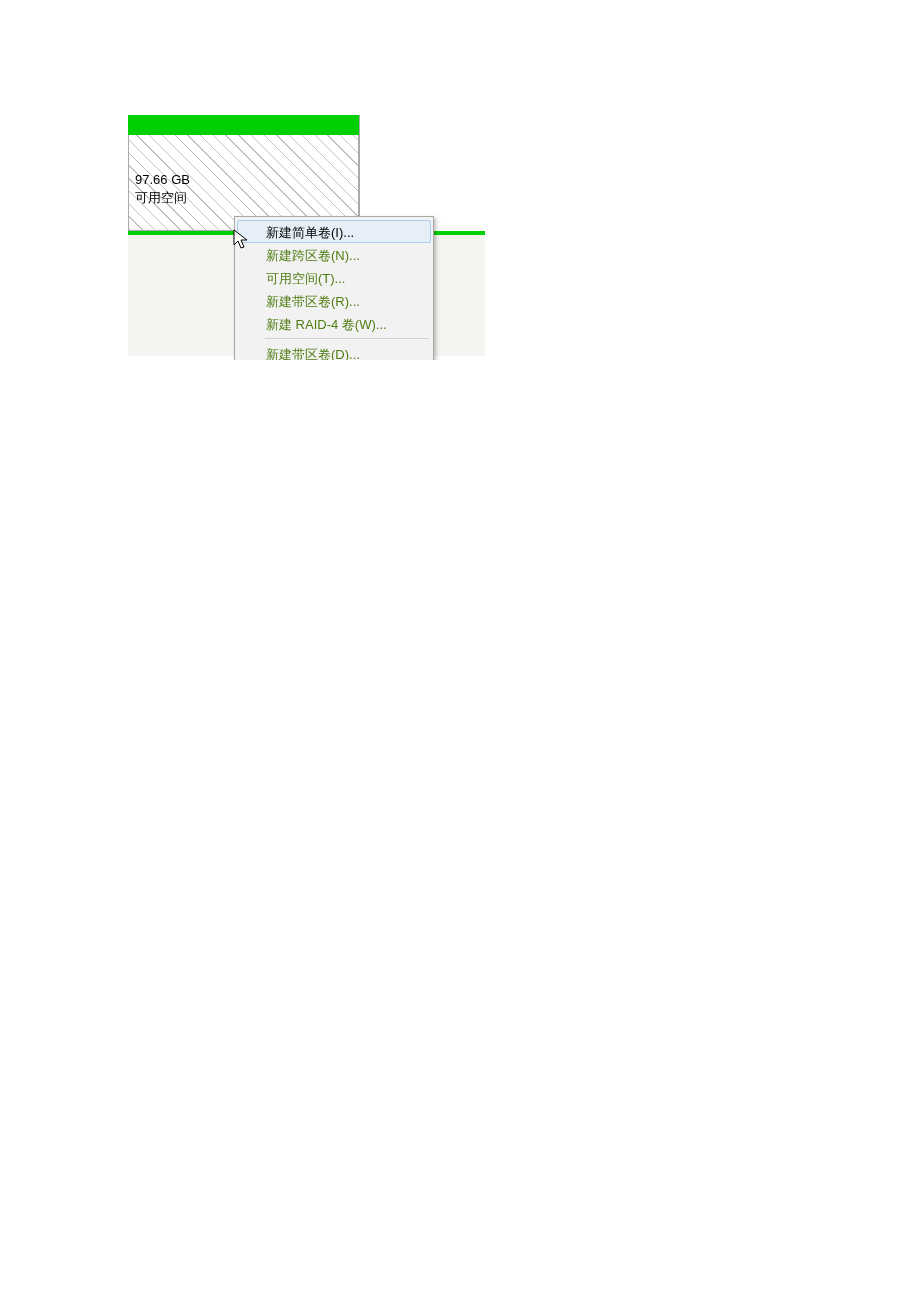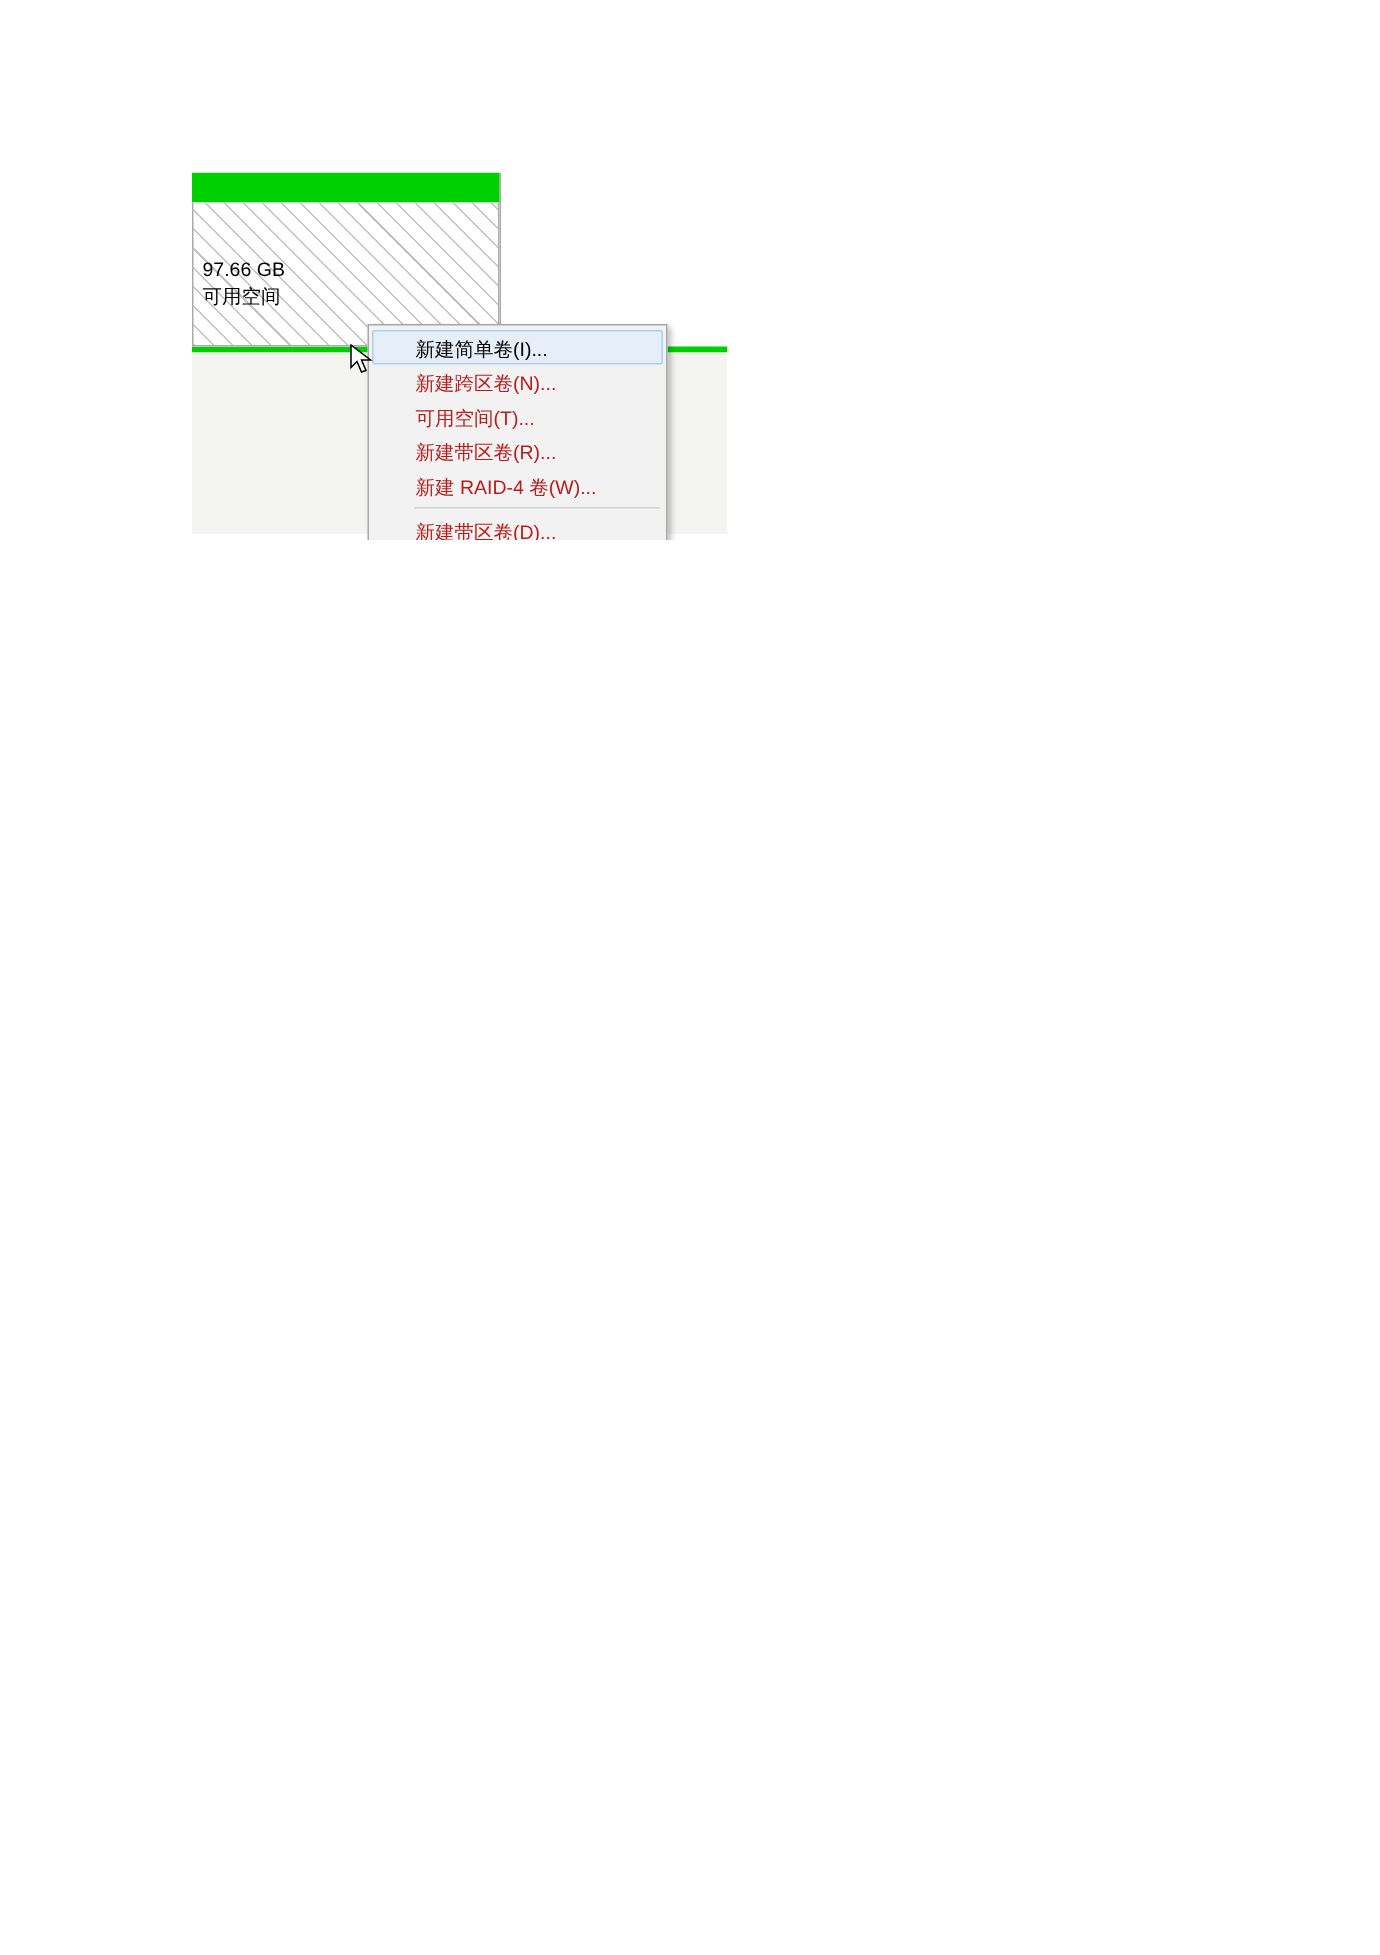--- a/index.html
+++ b/index.html
@@ -23,21 +23,21 @@
     .partitions {
       display: flex;
       height: 120px;
       border-bottom: 4px solid #00d000;
     }
     .part {
       display: flex;
       flex-direction: column;
     }
     .part-free {
-      width: 206px;
+      width: 232px;
       border-right: 1px solid #aaa;
       justify-content: center;
     }
     .part-vol {
       width: 119px;
     }
     .part-header {
       height: 20px;
     }
     .hdr-green { background: #00d000; }
@@ -62,21 +62,21 @@
     .part-vol .part-body { background: #fff; }
     .bold { font-weight: bold; }
     .part-text { white-space: nowrap; }
     .below {
       height: 121px;
       background: #f4f4f0;
     }
 
     .context-menu {
       position: absolute;
-      left: 117px;
+      left: 106px;
       top: 101px;
       width: 200px;
       background: #f2f2f2;
       border: 1px solid #a7a7a7;
       box-shadow: 2px 2px 4px rgba(0,0,0,0.25);
       padding: 3px 2px;
     }
     .menu-item {
       height: 23px;
       line-height: 23px;
@@ -86,21 +86,21 @@
       cursor: default;
       border: 1px solid transparent;
     }
     .menu-item.highlight {
       background: #e6eef8;
       border: 1px solid #aacdf0;
       border-radius: 2px;
       color: #000;
     }
     .menu-item.disabled {
-      color: #b91c1c;
+      color: #4d7c0f;
     }
     .menu-sep {
       height: 1px;
       margin: 3px 2px 3px 28px;
       background: #d0d0d0;
     }
     .cursor {
       position: absolute;
       left: 105px;
       top: 114px;

